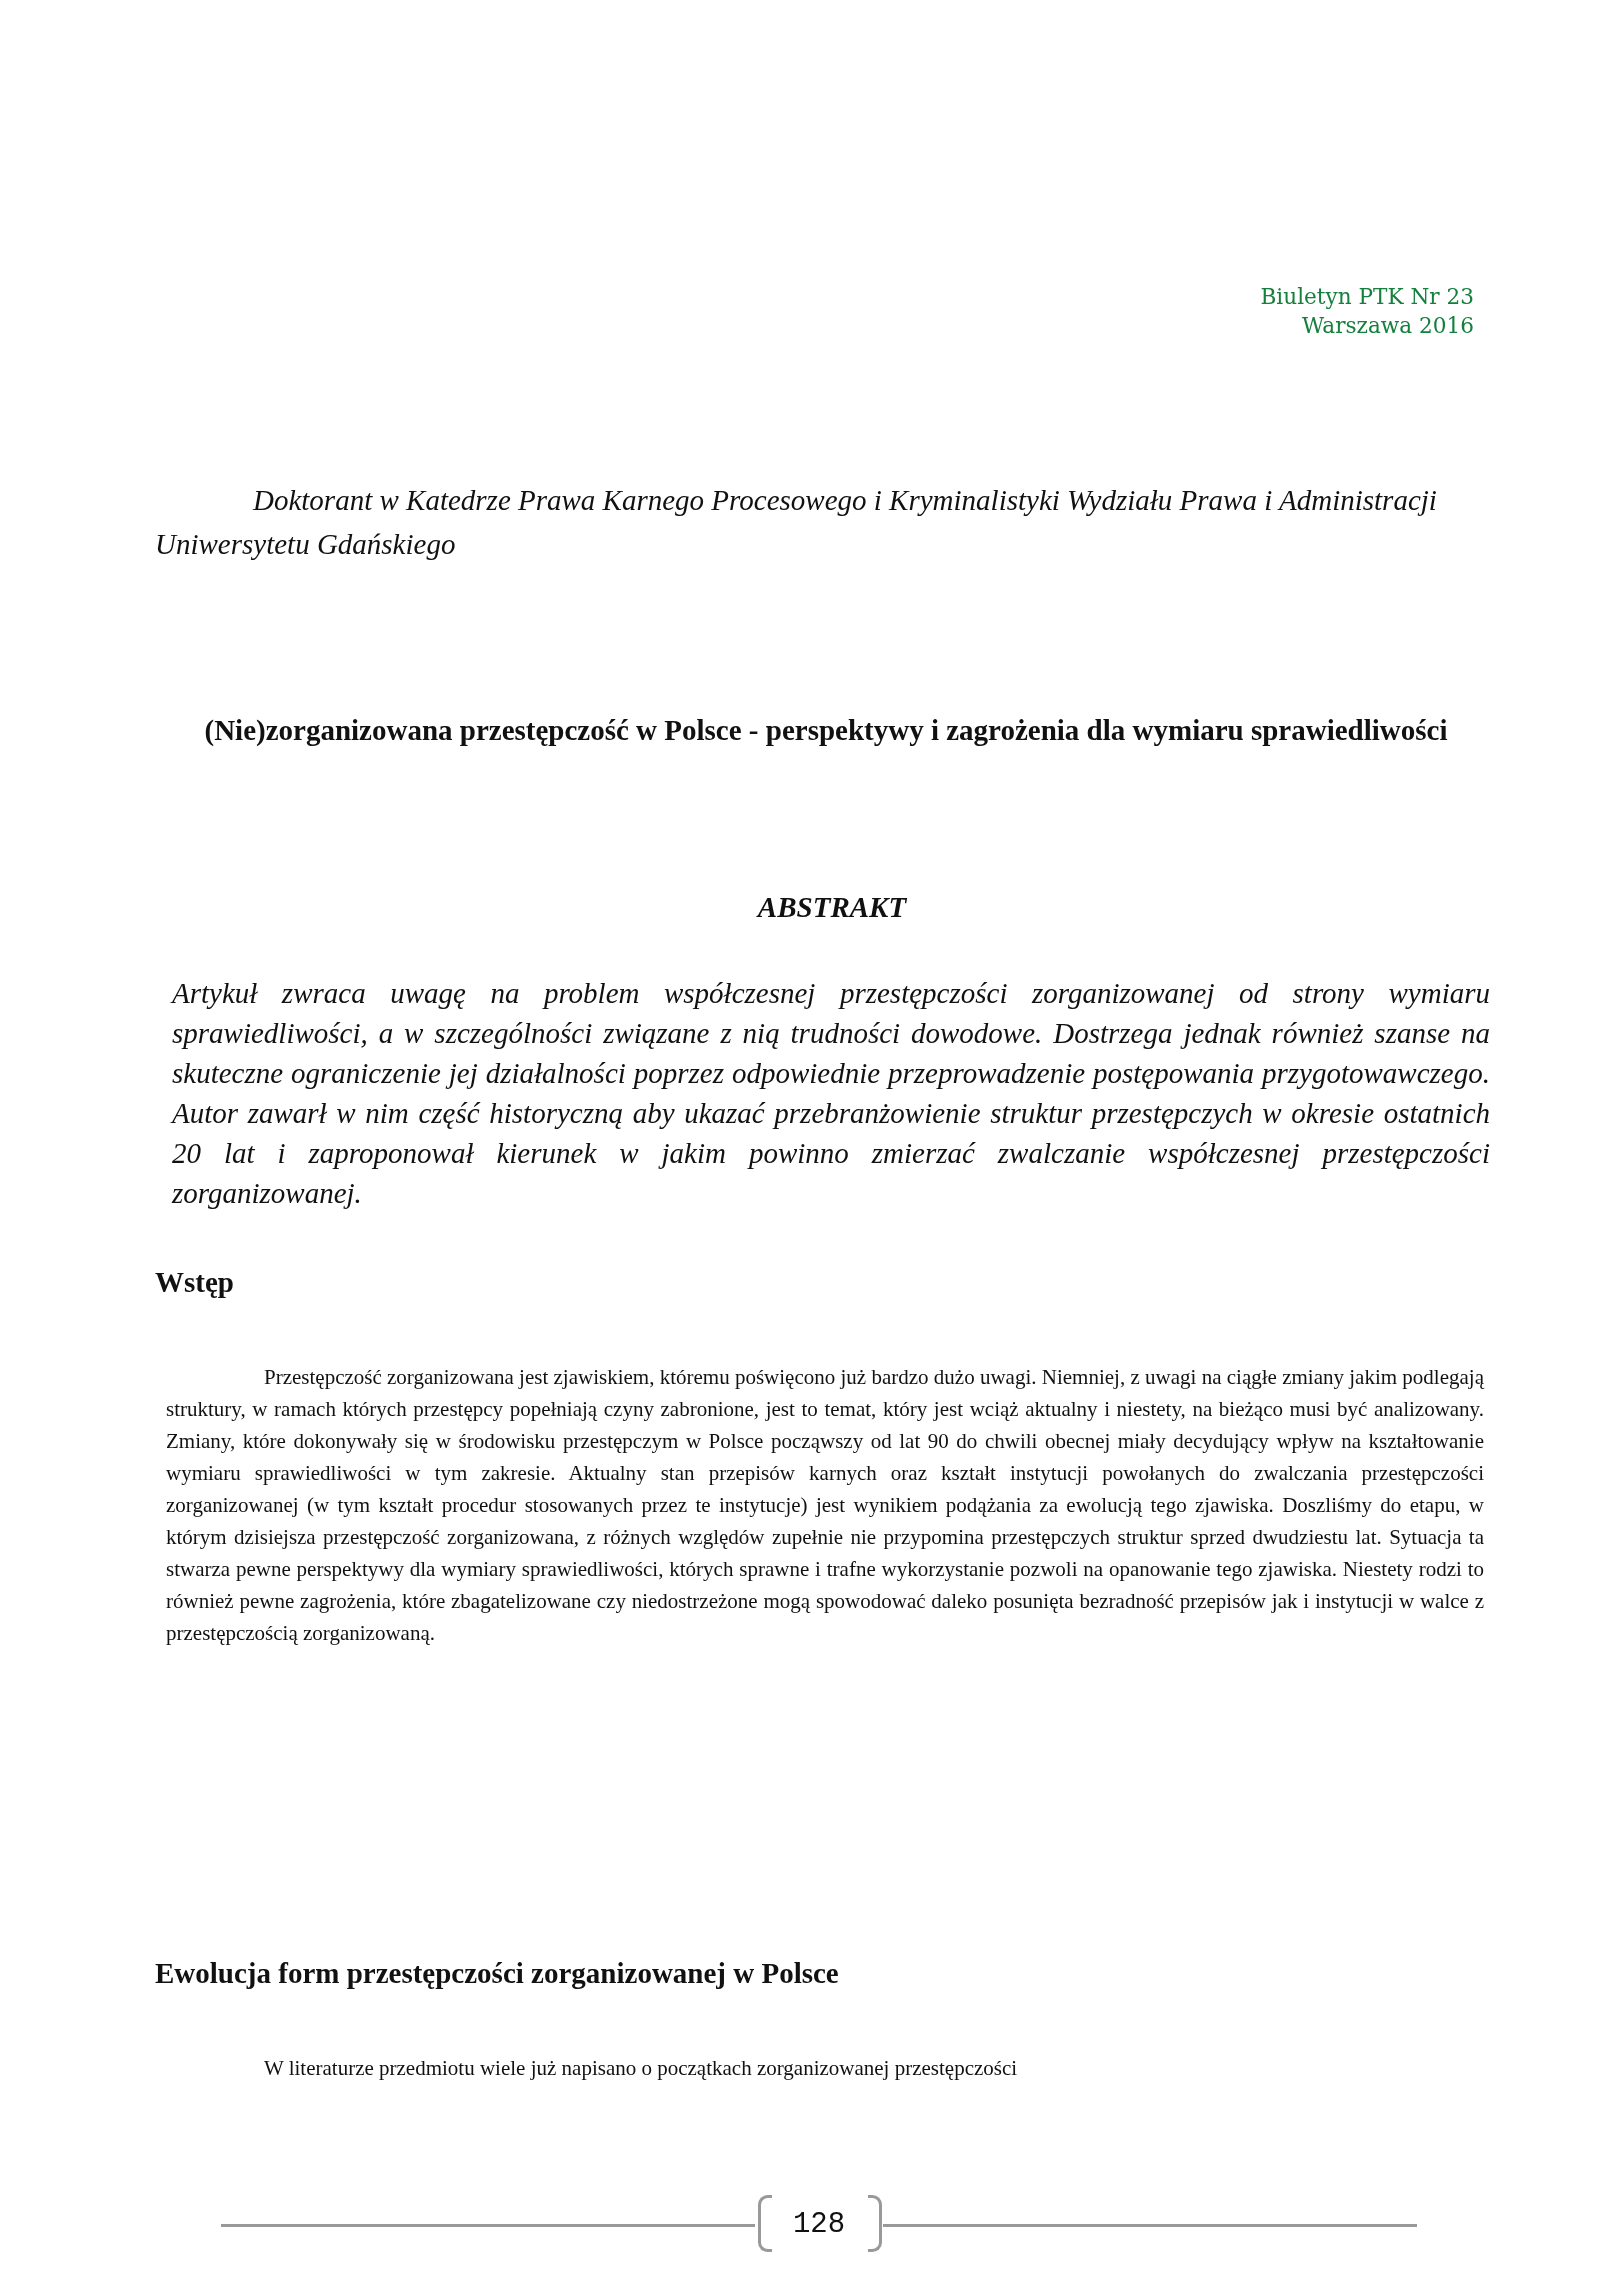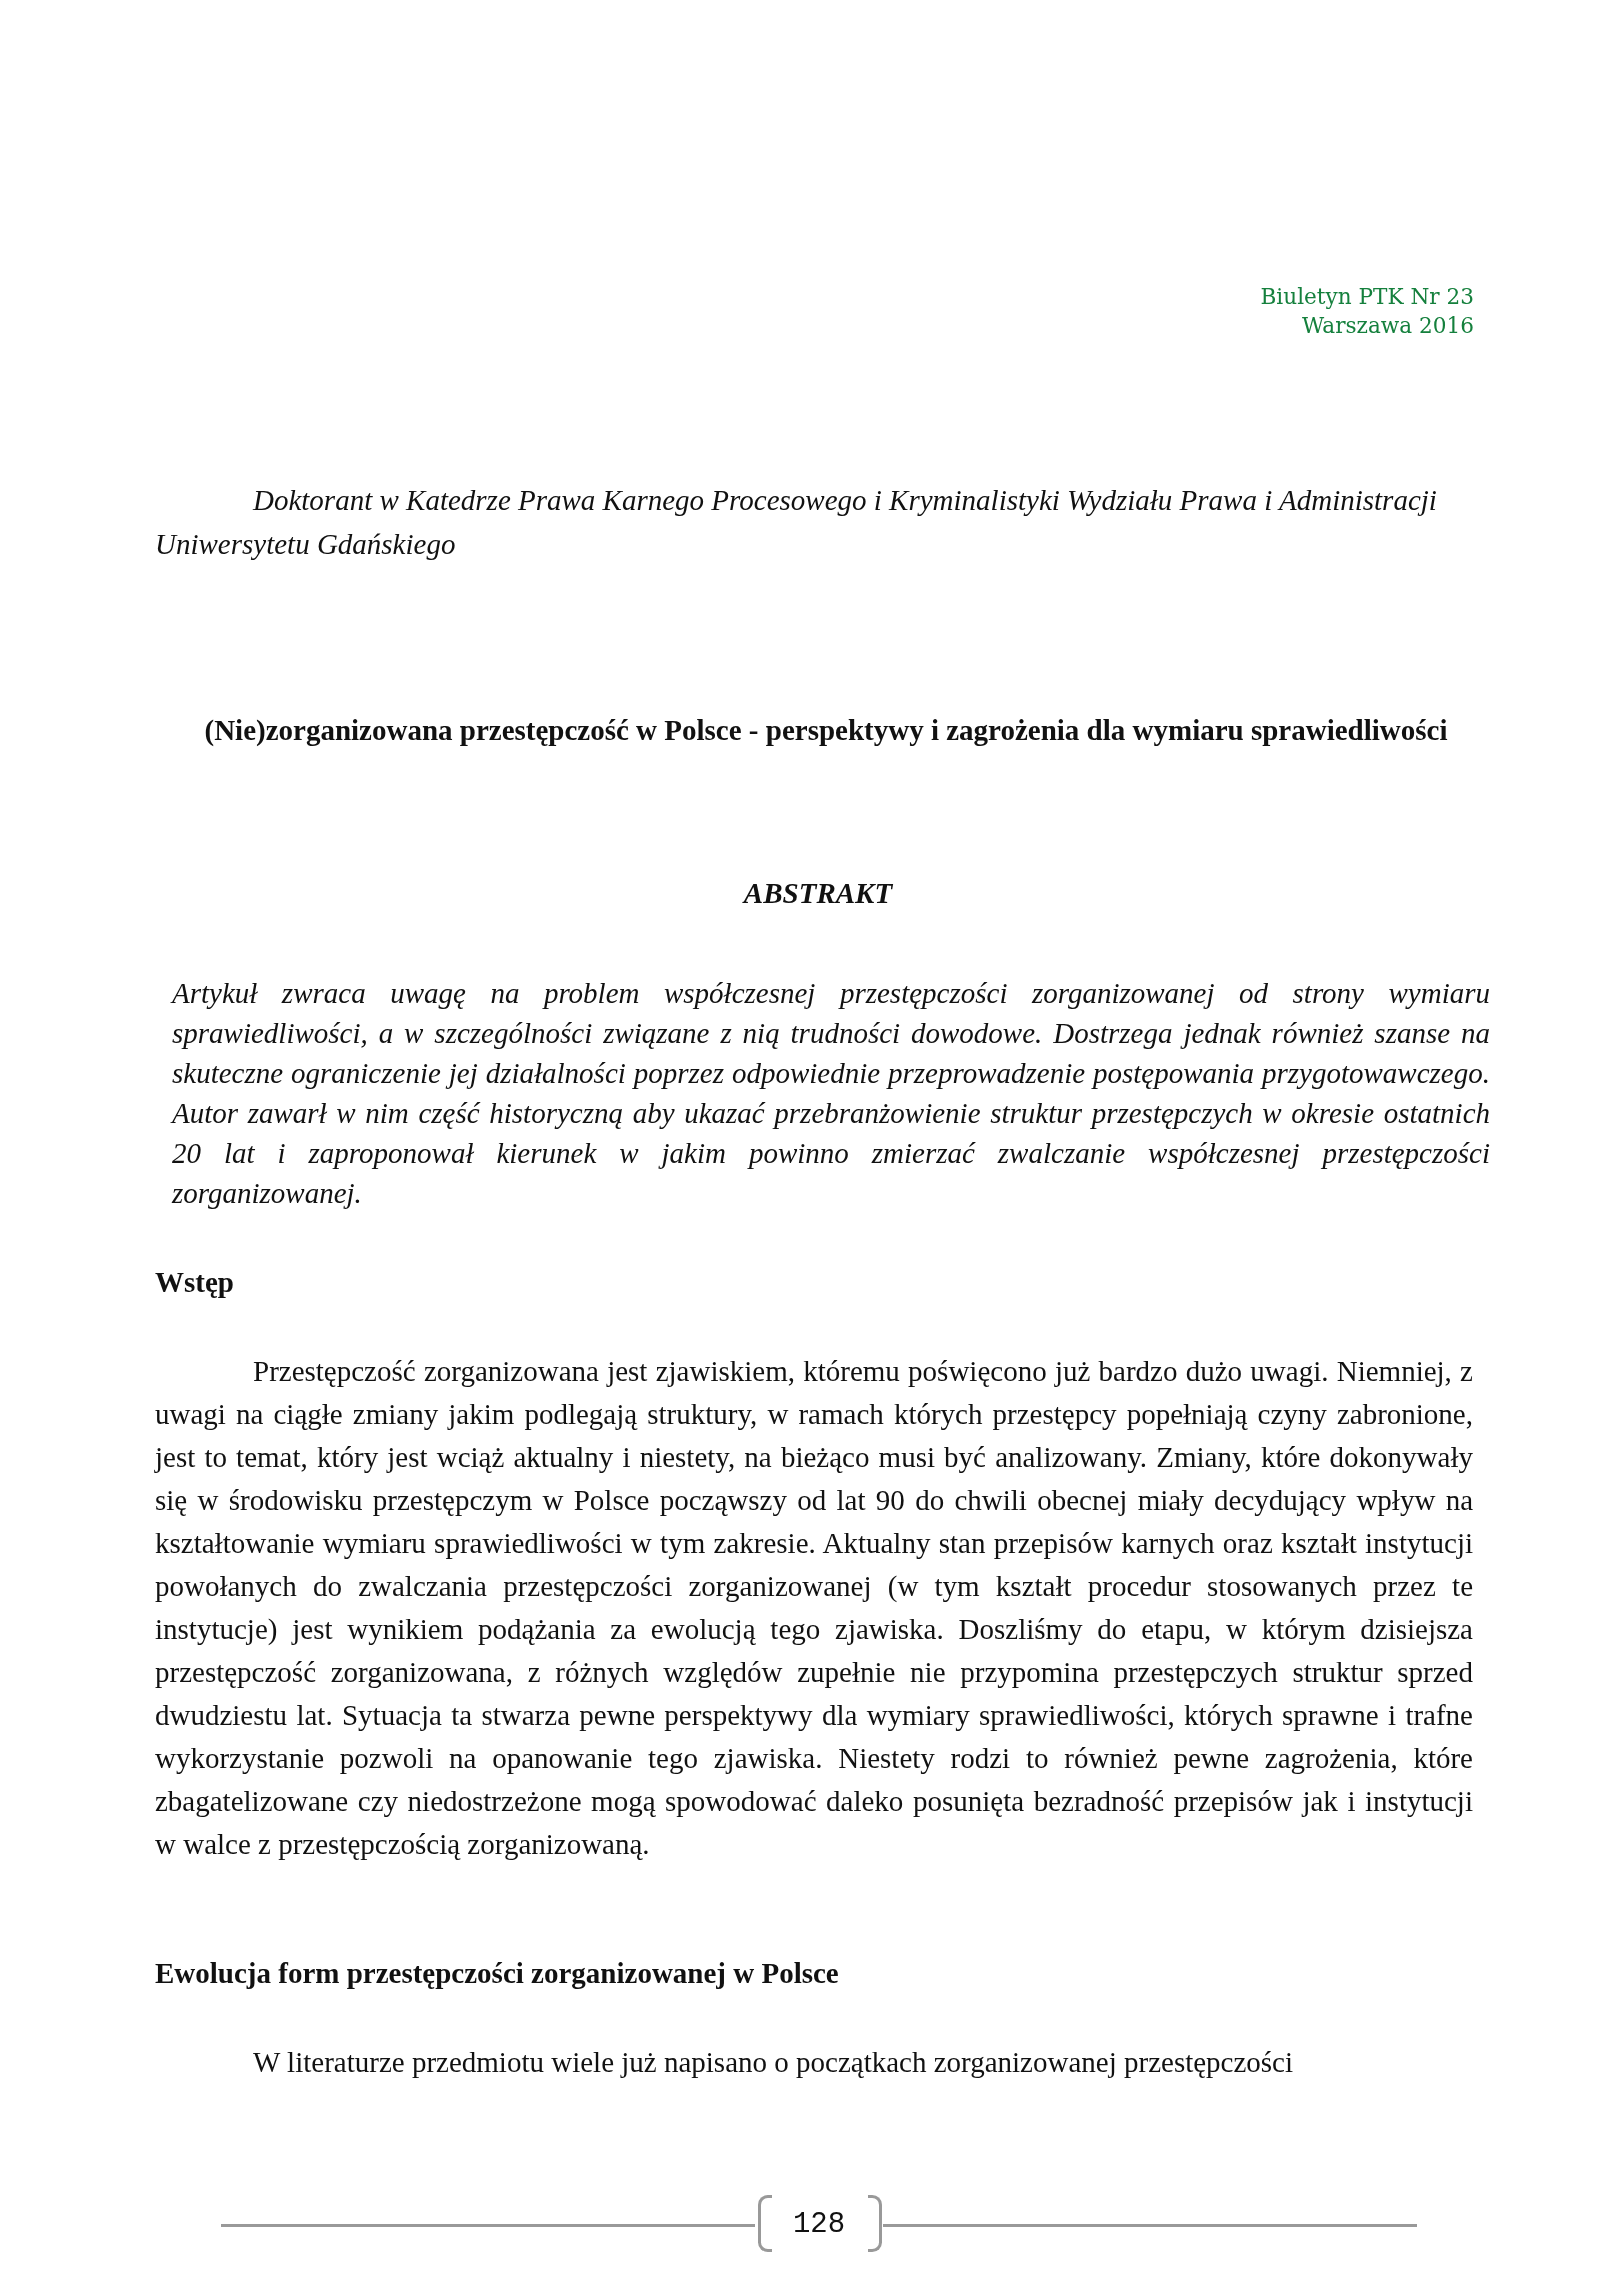--- a/index.html
+++ b/index.html
@@ -17,35 +17,35 @@
   }
   .affiliation {
     font-style: italic; font-size: 29px; line-height: 44px; margin: 0; text-indent: 98px;
   }
   .title {
     position: absolute; left: 155px; top: 696px; width: 1318px; text-align: center;
     font-weight: bold; font-size: 29px; line-height: 44px; margin: 12px;
   }
   .abstract-heading {
     position: absolute; left: 155px; top: 870px; width: 1318px; text-align: center;
-    font-weight: bold; font-style: italic; font-size: 29px; line-height: 39px; margin: 4px;
+    font-weight: bold; font-style: italic; font-size: 29px; line-height: 39px; margin: 18px;
   }
   .abstract-body {
     position: absolute; left: 155px; top: 956px; width: 1318px; margin: 17px;
     font-style: italic; font-size: 29px; line-height: 40px; text-align: justify;
   }
   .section-heading {
     position: absolute; left: 155px; width: 1318px; margin: 0;
     font-weight: bold; font-size: 29px; line-height: 39px;
   }
   .intro-heading { top: 1263px; }
   .evo-heading { top: 1954px; }
   .body-text {
-    position: absolute; left: 155px; width: 1318px; margin: 0;
-    font-size: 29px; line-height: 43px; text-align: justify; text-indent: 98px;
+    position: absolute; left: 155px; width: 1318px; margin: 11px;
+    font-size: 21px; line-height: 32px; text-align: justify; text-indent: 98px;
   }
   .intro-para { top: 1350px; }
   .evo-para { top: 2041px; }
   .footer { position: absolute; left: 221px; top: 2181px; width: 1196px; height: 69px; }
   .footer-line {
     position: absolute; top: 43px; height: 2.9px; background: #999999;
   }
   .footer-line.left { left: 0; width: 534px; }
   .footer-line.right { left: 662px; width: 534px; }
   .bracket {

